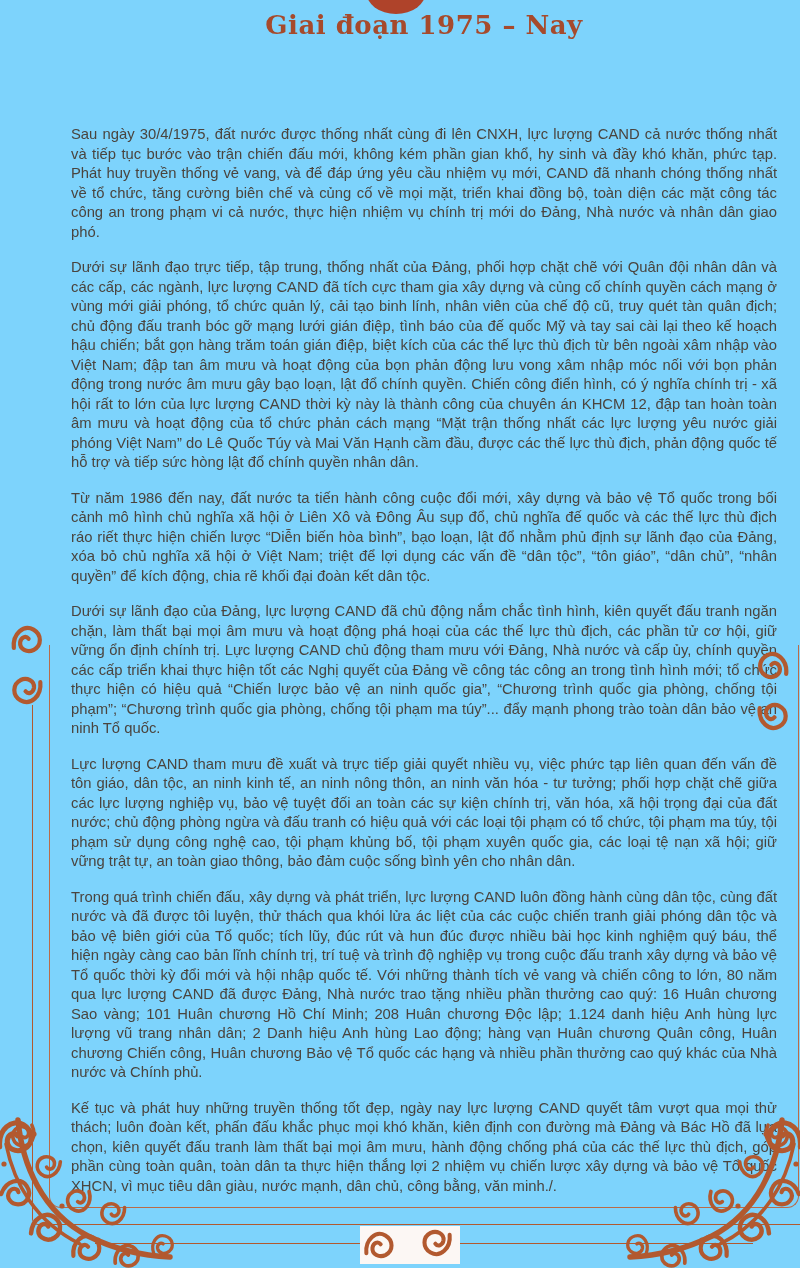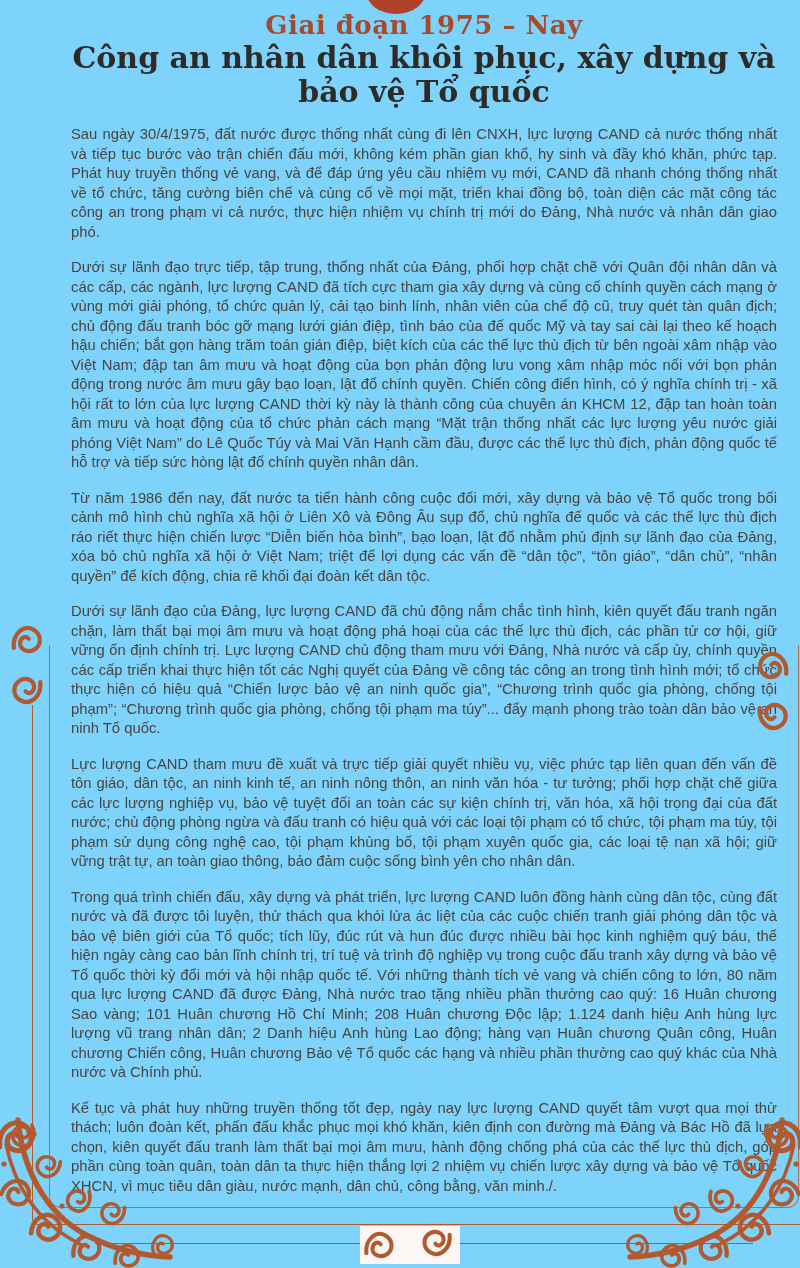--- a/index.html
+++ b/index.html
@@ -130,21 +130,20 @@
       </g>
       <g id="cScroll">
         <use href="#curlP" transform="scale(0.68)"></use>
         <use href="#curlP" transform="translate(86,28) rotate(180) scale(0.68)"></use>
       </g>
     </defs>
   </svg>
 
   <div class="top-dot"></div>
   <h2 class="period-title">Giai đoạn 1975 – Nay</h2>
-  <h1 class="main-title">Công an nhân dân khôi phục, xây dựng và bảo vệ Tổ quốc</h1>
 
   <main class="article">
     <p>Sau ngày 30/4/1975, đất nước được thống nhất cùng đi lên CNXH, lực lượng CAND cả nước thống nhất và tiếp tục bước vào trận chiến đấu mới, không kém phần gian khổ, hy sinh và đầy khó khăn, phức tạp. Phát huy truyền thống vẻ vang, và để đáp ứng yêu cầu nhiệm vụ mới, CAND đã nhanh chóng thống nhất về tổ chức, tăng cường biên chế và củng cố về mọi mặt, triển khai đồng bộ, toàn diện các mặt công tác công an trong phạm vi cả nước, thực hiện nhiệm vụ chính trị mới do Đảng, Nhà nước và nhân dân giao phó.</p>
     <p>Dưới sự lãnh đạo trực tiếp, tập trung, thống nhất của Đảng, phối hợp chặt chẽ với Quân đội nhân dân và các cấp, các ngành, lực lượng CAND đã tích cực tham gia xây dựng và củng cố chính quyền cách mạng ở vùng mới giải phóng, tổ chức quản lý, cải tạo binh lính, nhân viên của chế độ cũ, truy quét tàn quân địch; chủ động đấu tranh bóc gỡ mạng lưới gián điệp, tình báo của đế quốc Mỹ và tay sai cài lại theo kế hoạch hậu chiến; bắt gọn hàng trăm toán gián điệp, biệt kích của các thế lực thù địch từ bên ngoài xâm nhập vào Việt Nam; đập tan âm mưu và hoạt động của bọn phản động lưu vong xâm nhập móc nối với bọn phản động trong nước âm mưu gây bạo loạn, lật đổ chính quyền. Chiến công điển hình, có ý nghĩa chính trị - xã hội rất to lớn của lực lượng CAND thời kỳ này là thành công của chuyên án KHCM 12, đập tan hoàn toàn âm mưu và hoạt động của tổ chức phản cách mạng “Mặt trận thống nhất các lực lượng yêu nước giải phóng Việt Nam” do Lê Quốc Túy và Mai Văn Hạnh cầm đầu, được các thế lực thù địch, phản động quốc tế hỗ trợ và tiếp sức hòng lật đổ chính quyền nhân dân.</p>
     <p>Từ năm 1986 đến nay, đất nước ta tiến hành công cuộc đổi mới, xây dựng và bảo vệ Tổ quốc trong bối cảnh mô hình chủ nghĩa xã hội ở Liên Xô và Đông Âu sụp đổ, chủ nghĩa đế quốc và các thế lực thù địch ráo riết thực hiện chiến lược “Diễn biến hòa bình”, bạo loạn, lật đổ nhằm phủ định sự lãnh đạo của Đảng, xóa bỏ chủ nghĩa xã hội ở Việt Nam; triệt để lợi dụng các vấn đề “dân tộc”, “tôn giáo”, “dân chủ”, “nhân quyền” để kích động, chia rẽ khối đại đoàn kết dân tộc.</p>
     <p>Dưới sự lãnh đạo của Đảng, lực lượng CAND đã chủ động nắm chắc tình hình, kiên quyết đấu tranh ngăn chặn, làm thất bại mọi âm mưu và hoạt động phá hoại của các thế lực thù địch, các phần tử cơ hội, giữ vững ổn định chính trị. Lực lượng CAND chủ động tham mưu với Đảng, Nhà nước và cấp ủy, chính quyền các cấp triển khai thực hiện tốt các Nghị quyết của Đảng về công tác công an trong tình hình mới; tổ chức thực hiện có hiệu quả “Chiến lược bảo vệ an ninh quốc gia”, “Chương trình quốc gia phòng, chống tội phạm”; “Chương trình quốc gia phòng, chống tội phạm ma túy”... đẩy mạnh phong trào toàn dân bảo vệ an ninh Tổ quốc.</p>
     <p>Lực lượng CAND tham mưu đề xuất và trực tiếp giải quyết nhiều vụ, việc phức tạp liên quan đến vấn đề tôn giáo, dân tộc, an ninh kinh tế, an ninh nông thôn, an ninh văn hóa - tư tưởng; phối hợp chặt chẽ giữa các lực lượng nghiệp vụ, bảo vệ tuyệt đối an toàn các sự kiện chính trị, văn hóa, xã hội trọng đại của đất nước; chủ động phòng ngừa và đấu tranh có hiệu quả với các loại tội phạm có tổ chức, tội phạm ma túy, tội phạm sử dụng công nghệ cao, tội phạm khủng bố, tội phạm xuyên quốc gia, các loại tệ nạn xã hội; giữ vững trật tự, an toàn giao thông, bảo đảm cuộc sống bình yên cho nhân dân.</p>
     <p>Trong quá trình chiến đấu, xây dựng và phát triển, lực lượng CAND luôn đồng hành cùng dân tộc, cùng đất nước và đã được tôi luyện, thử thách qua khói lửa ác liệt của các cuộc chiến tranh giải phóng dân tộc và bảo vệ biên giới của Tổ quốc; tích lũy, đúc rút và hun đúc được nhiều bài học kinh nghiệm quý báu, thể hiện ngày càng cao bản lĩnh chính trị, trí tuệ và trình độ nghiệp vụ trong cuộc đấu tranh xây dựng và bảo vệ Tổ quốc thời kỳ đổi mới và hội nhập quốc tế. Với những thành tích vẻ vang và chiến công to lớn, 80 năm qua lực lượng CAND đã được Đảng, Nhà nước trao tặng nhiều phần thưởng cao quý: 16 Huân chương Sao vàng; 101 Huân chương Hồ Chí Minh; 208 Huân chương Độc lập; 1.124 danh hiệu Anh hùng lực lượng vũ trang nhân dân; 2 Danh hiệu Anh hùng Lao động; hàng vạn Huân chương Quân công, Huân chương Chiến công, Huân chương Bảo vệ Tổ quốc các hạng và nhiều phần thưởng cao quý khác của Nhà nước và Chính phủ.</p>
     <p>Kế tục và phát huy những truyền thống tốt đẹp, ngày nay lực lượng CAND quyết tâm vượt qua mọi thử thách; luôn đoàn kết, phấn đấu khắc phục mọi khó khăn, kiên định con đường mà Đảng và Bác Hồ đã lựa chọn, kiên quyết đấu tranh làm thất bại mọi âm mưu, hành động chống phá của các thế lực thù địch, góp phần cùng toàn quân, toàn dân ta thực hiện thắng lợi 2 nhiệm vụ chiến lược xây dựng và bảo vệ Tổ quốc XHCN, vì mục tiêu dân giàu, nước mạnh, dân chủ, công bằng, văn minh./.</p>
   </main>

